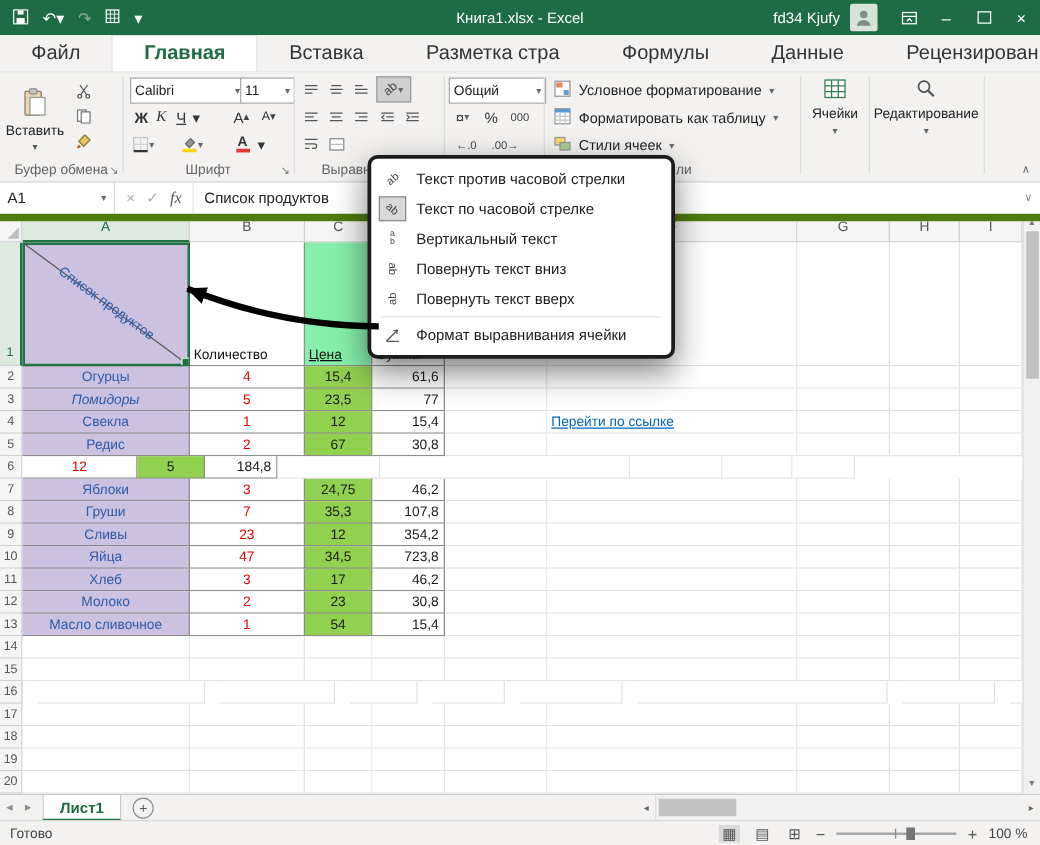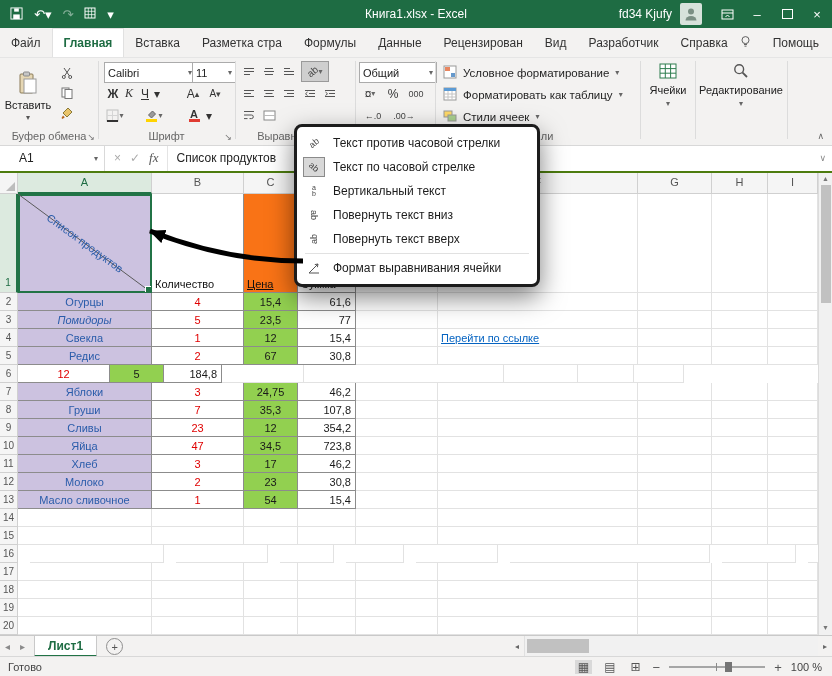--- a/index.html
+++ b/index.html
@@ -19,21 +19,21 @@
   .acct{font-size:12px;margin:0 8px;}
   .avatar{width:22px;height:22px;background:#d7e2db;border-radius:2px;display:flex;
           align-items:center;justify-content:center;margin-right:10px;}
   .winbtn{width:30px;height:100%;display:flex;align-items:center;justify-content:center;font-size:13px;}
   .maxbox{width:9px;height:8px;border:1px solid #fff;display:inline-block;}
 
   
   .tabrow{position:absolute;left:0;top:28px;right:0;height:29px;background:#f3f2f1;
           display:flex;align-items:stretch;border-bottom:1px solid #e5e5e5;z-index:9;}
   #tabs{display:flex;}
-  .tab{padding:0 11px;display:flex;align-items:center;font-size:12px;color:#333;white-space:nowrap;}
+  .tab{padding:0 25px;display:flex;align-items:center;font-size:16px;color:#333;white-space:nowrap;}
   .tab.active{background:#fff;color:#1e6c43;font-weight:bold;border:1px solid #e1e1e1;border-bottom:none;}
   .help-area{margin-left:auto;display:flex;align-items:center;gap:21px;padding-right:12px;color:#333;}
   .share-btn{display:flex;align-items:center;gap:6px;padding:0 12px;color:#222;}
 
   
   .ribbon{position:absolute;left:0;top:57px;right:0;height:88px;background:#f3f2f1;
           border-bottom:1px solid #d8d8d8;z-index:8;}
   .rgroup{position:absolute;top:0;height:88px;}
   .gsep{position:absolute;top:4px;width:1px;height:78px;background:#dcdcdc;}
   .glabel{position:absolute;bottom:3px;left:0;right:0;text-align:center;font-size:11px;color:#666;white-space:nowrap;}
@@ -54,21 +54,21 @@
   .bigbtn{position:absolute;top:6px;display:flex;flex-direction:column;align-items:center;gap:3px;
           font-size:11px;color:#222;text-align:center;}
   .redbar{display:block;width:11px;height:3px;background:#e03c32;margin-top:-1px;}
   .fontbtn{font-weight:bold;} .italicbtn{font-style:italic;font-family:"Liberation Serif",serif;}
   .ulbtn{text-decoration:underline;}
   .tiny{font-size:9px;color:#444;}
   .collapse-chev{position:absolute;right:8px;bottom:4px;font-size:9px;color:#666;}
 
   
   .formulabar{position:absolute;left:0;top:145px;right:0;height:26px;background:#fff;
-              border-bottom:2px solid #4d7c0f;display:flex;align-items:center;z-index:7;padding-left:13px;}
+              border-bottom:6px solid #4d7c0f;display:flex;align-items:center;z-index:7;}
   .namebox{width:92px;height:100%;border-right:1px solid #d9d9d9;display:flex;align-items:center;
            justify-content:space-between;padding:0 6px;box-sizing:border-box;font-size:12px;}
   .fbtns{display:flex;align-items:center;gap:9px;padding:0 9px;color:#aaa;font-size:12px;
          border-right:1px solid #e4e4e4;height:100%;}
   .fx{font-style:italic;font-family:"Liberation Serif",serif;color:#555;font-size:13px;}
   .fcontent{padding-left:8px;font-size:12px;color:#222;white-space:nowrap;}
   .fexp{margin-left:auto;padding-right:6px;color:#888;font-size:9px;}
 
   
   #grid{position:absolute;left:0;top:171px;width:818px;height:464px;display:flex;flex-direction:column;
@@ -87,21 +87,21 @@
   .rowhdr.sel{background:#dceadf;color:#1e6c43;border-right:2px solid #217346;}
   .rowhdr.tall{align-items:flex-end;padding-bottom:4px;}
   .cell{flex:none;height:100%;background:#fff;border-right:1px solid #e2e2e2;border-bottom:1px solid #e2e2e2;
         box-sizing:border-box;font-size:11px;display:flex;align-items:center;overflow:hidden;white-space:nowrap;}
   .cell.tb{border-right:1px solid #8c8c8c;border-bottom:1px solid #8c8c8c;}
   .colA{background:#ccc2e0;color:#2a5caa;justify-content:center;}
   .colB{color:#e00000;justify-content:center;}
   .colC{background:#92d050;color:#1a1a1a;justify-content:center;}
   .colD{justify-content:flex-end;padding-right:4px;color:#1a1a1a;}
   .hdrcell{align-items:flex-end;justify-content:flex-start;padding:0 2px 2px 3px;color:#111;}
-  .colCbg{background:#f97316;text-decoration:underline;}
+  .colCbg{background:#86efac;text-decoration:underline;}
   .a1{position:relative;background:#ccc2e0;}
   .a1 svg.diag{position:absolute;left:0;top:0;}
   .a1 .rot{position:absolute;left:50%;top:50%;transform:translate(-50%,-50%) rotate(36deg);
            font-size:11px;color:#2a5caa;white-space:nowrap;}
   .selbox{outline:2px solid #217346;outline-offset:-2px;}
   .fillh{position:absolute;right:-1px;bottom:-1px;width:5px;height:5px;background:#217346;border:1px solid #fff;}
   .linkcell{color:#0563c1;text-decoration:underline;justify-content:flex-start;padding-left:3px;}
 
   
   .vscroll{position:absolute;right:0;top:171px;width:14px;height:464px;background:#f1f1f1;

